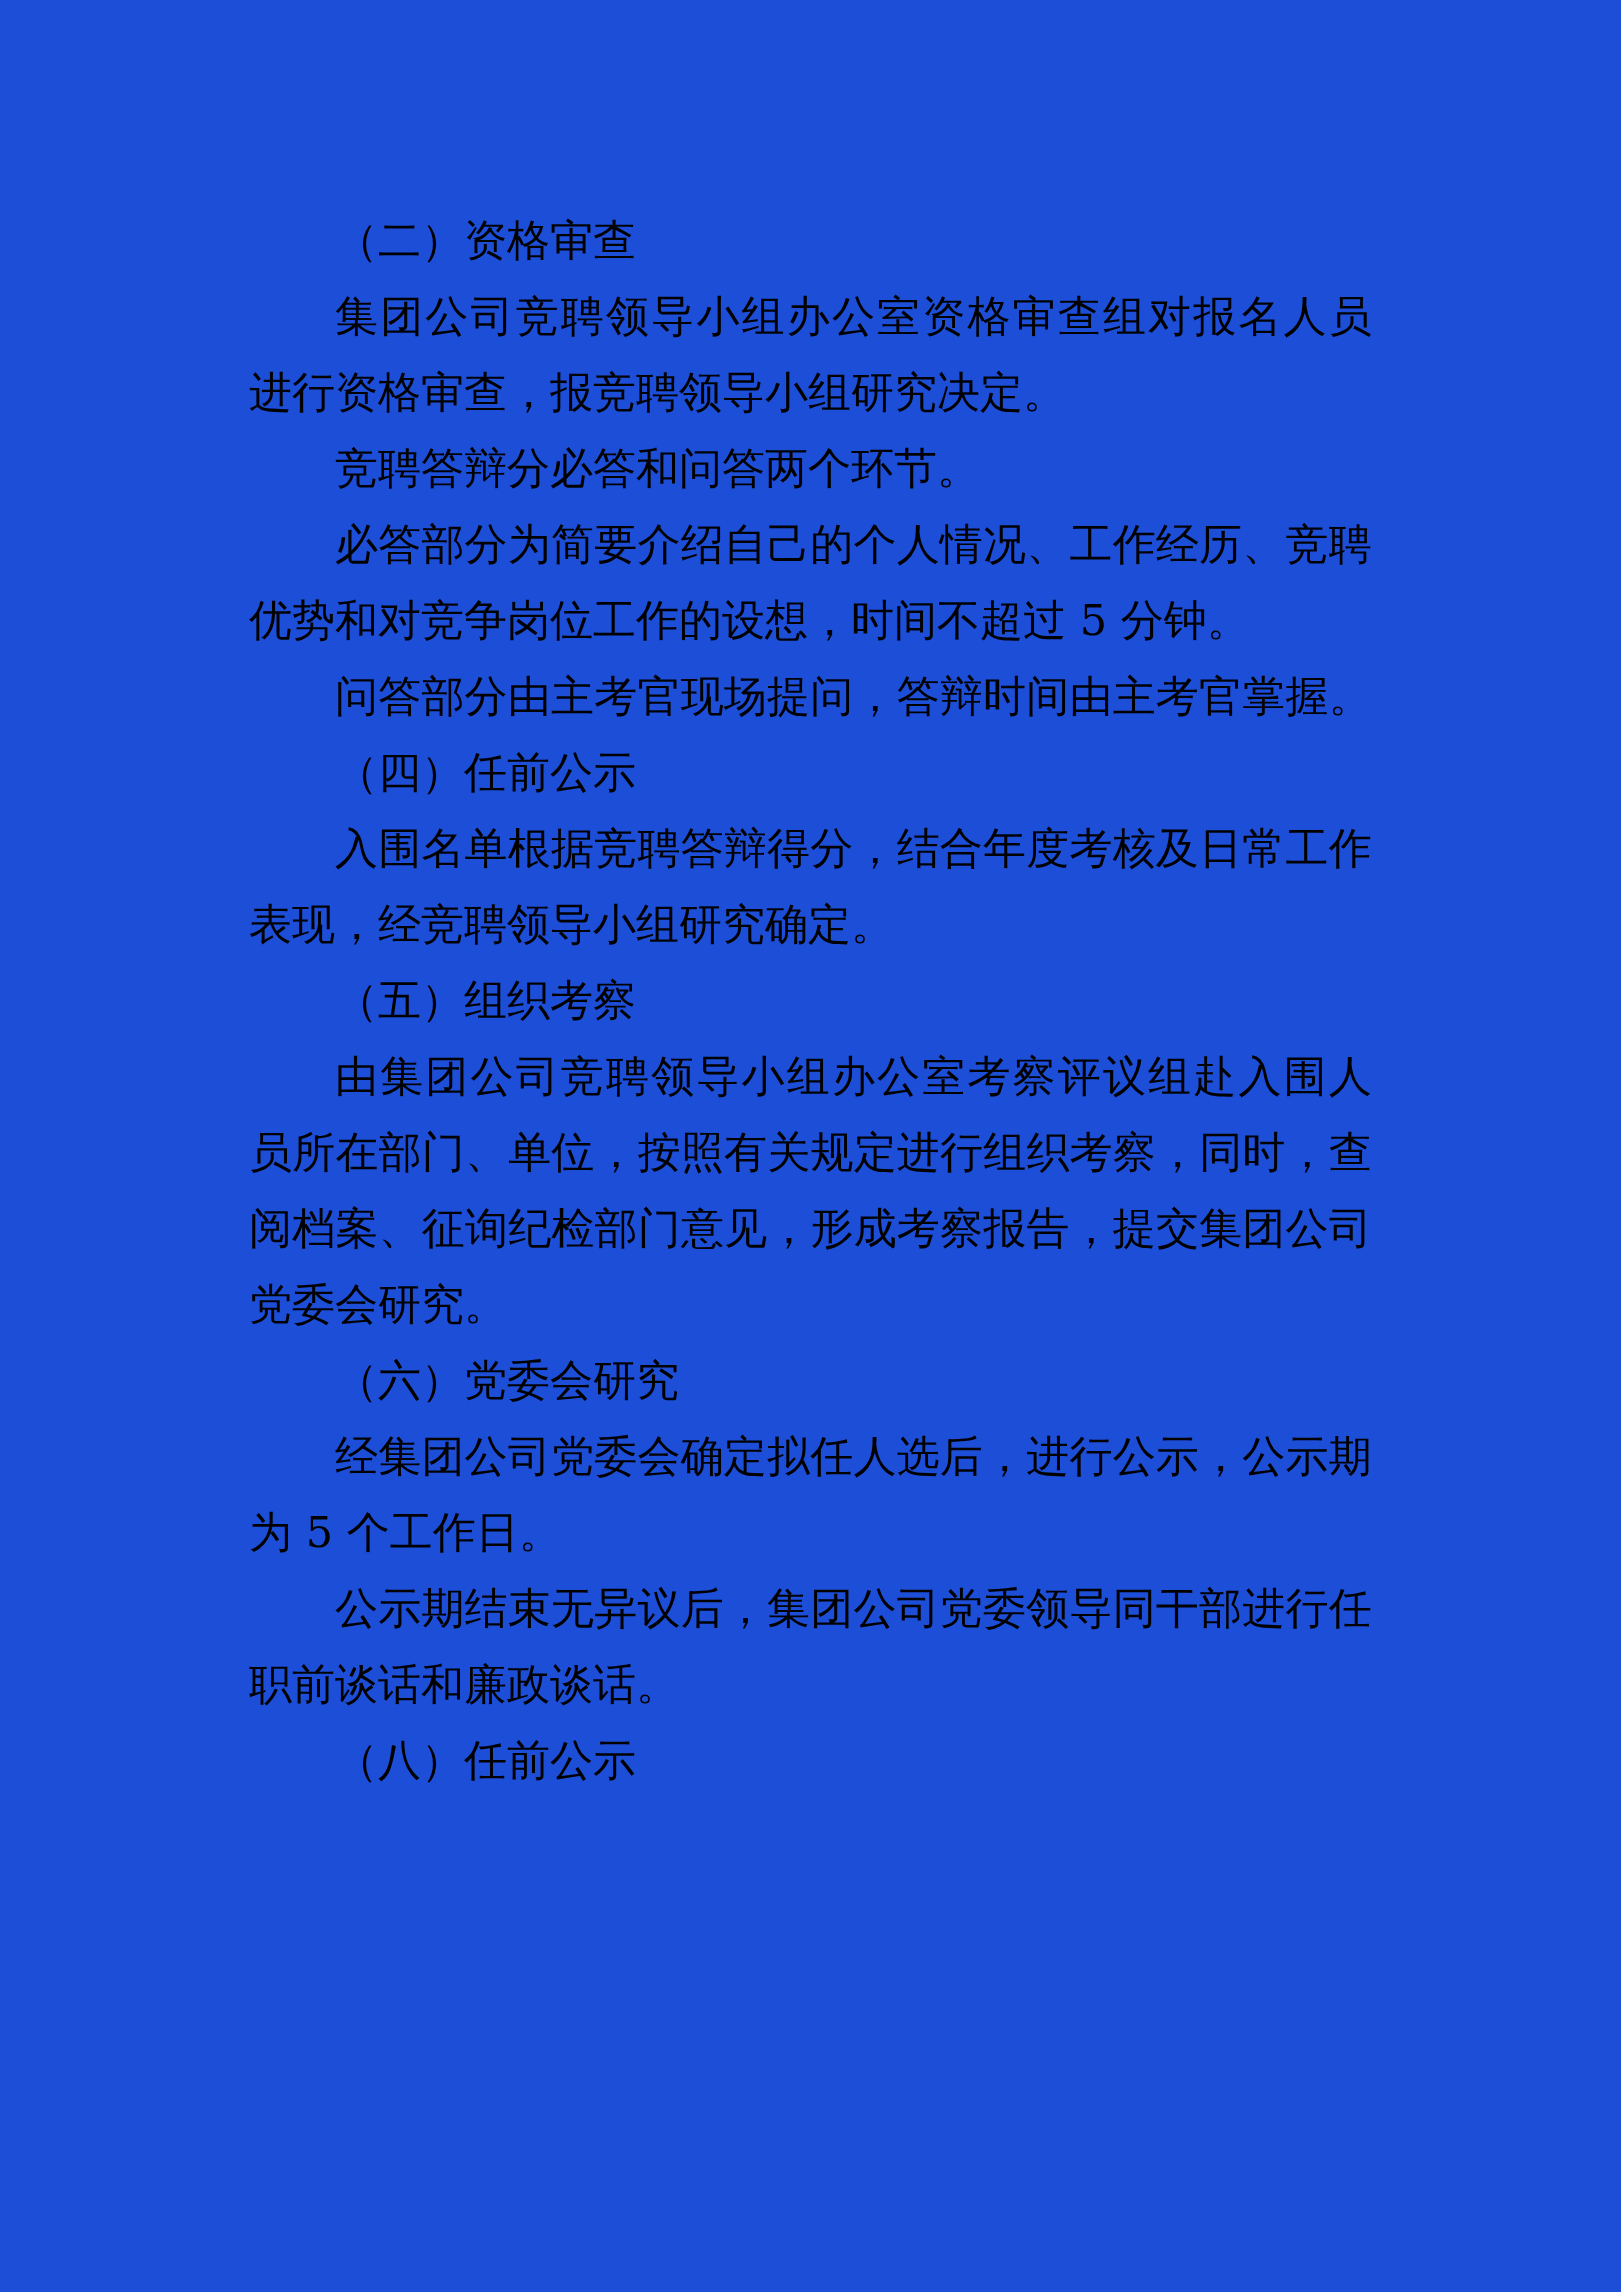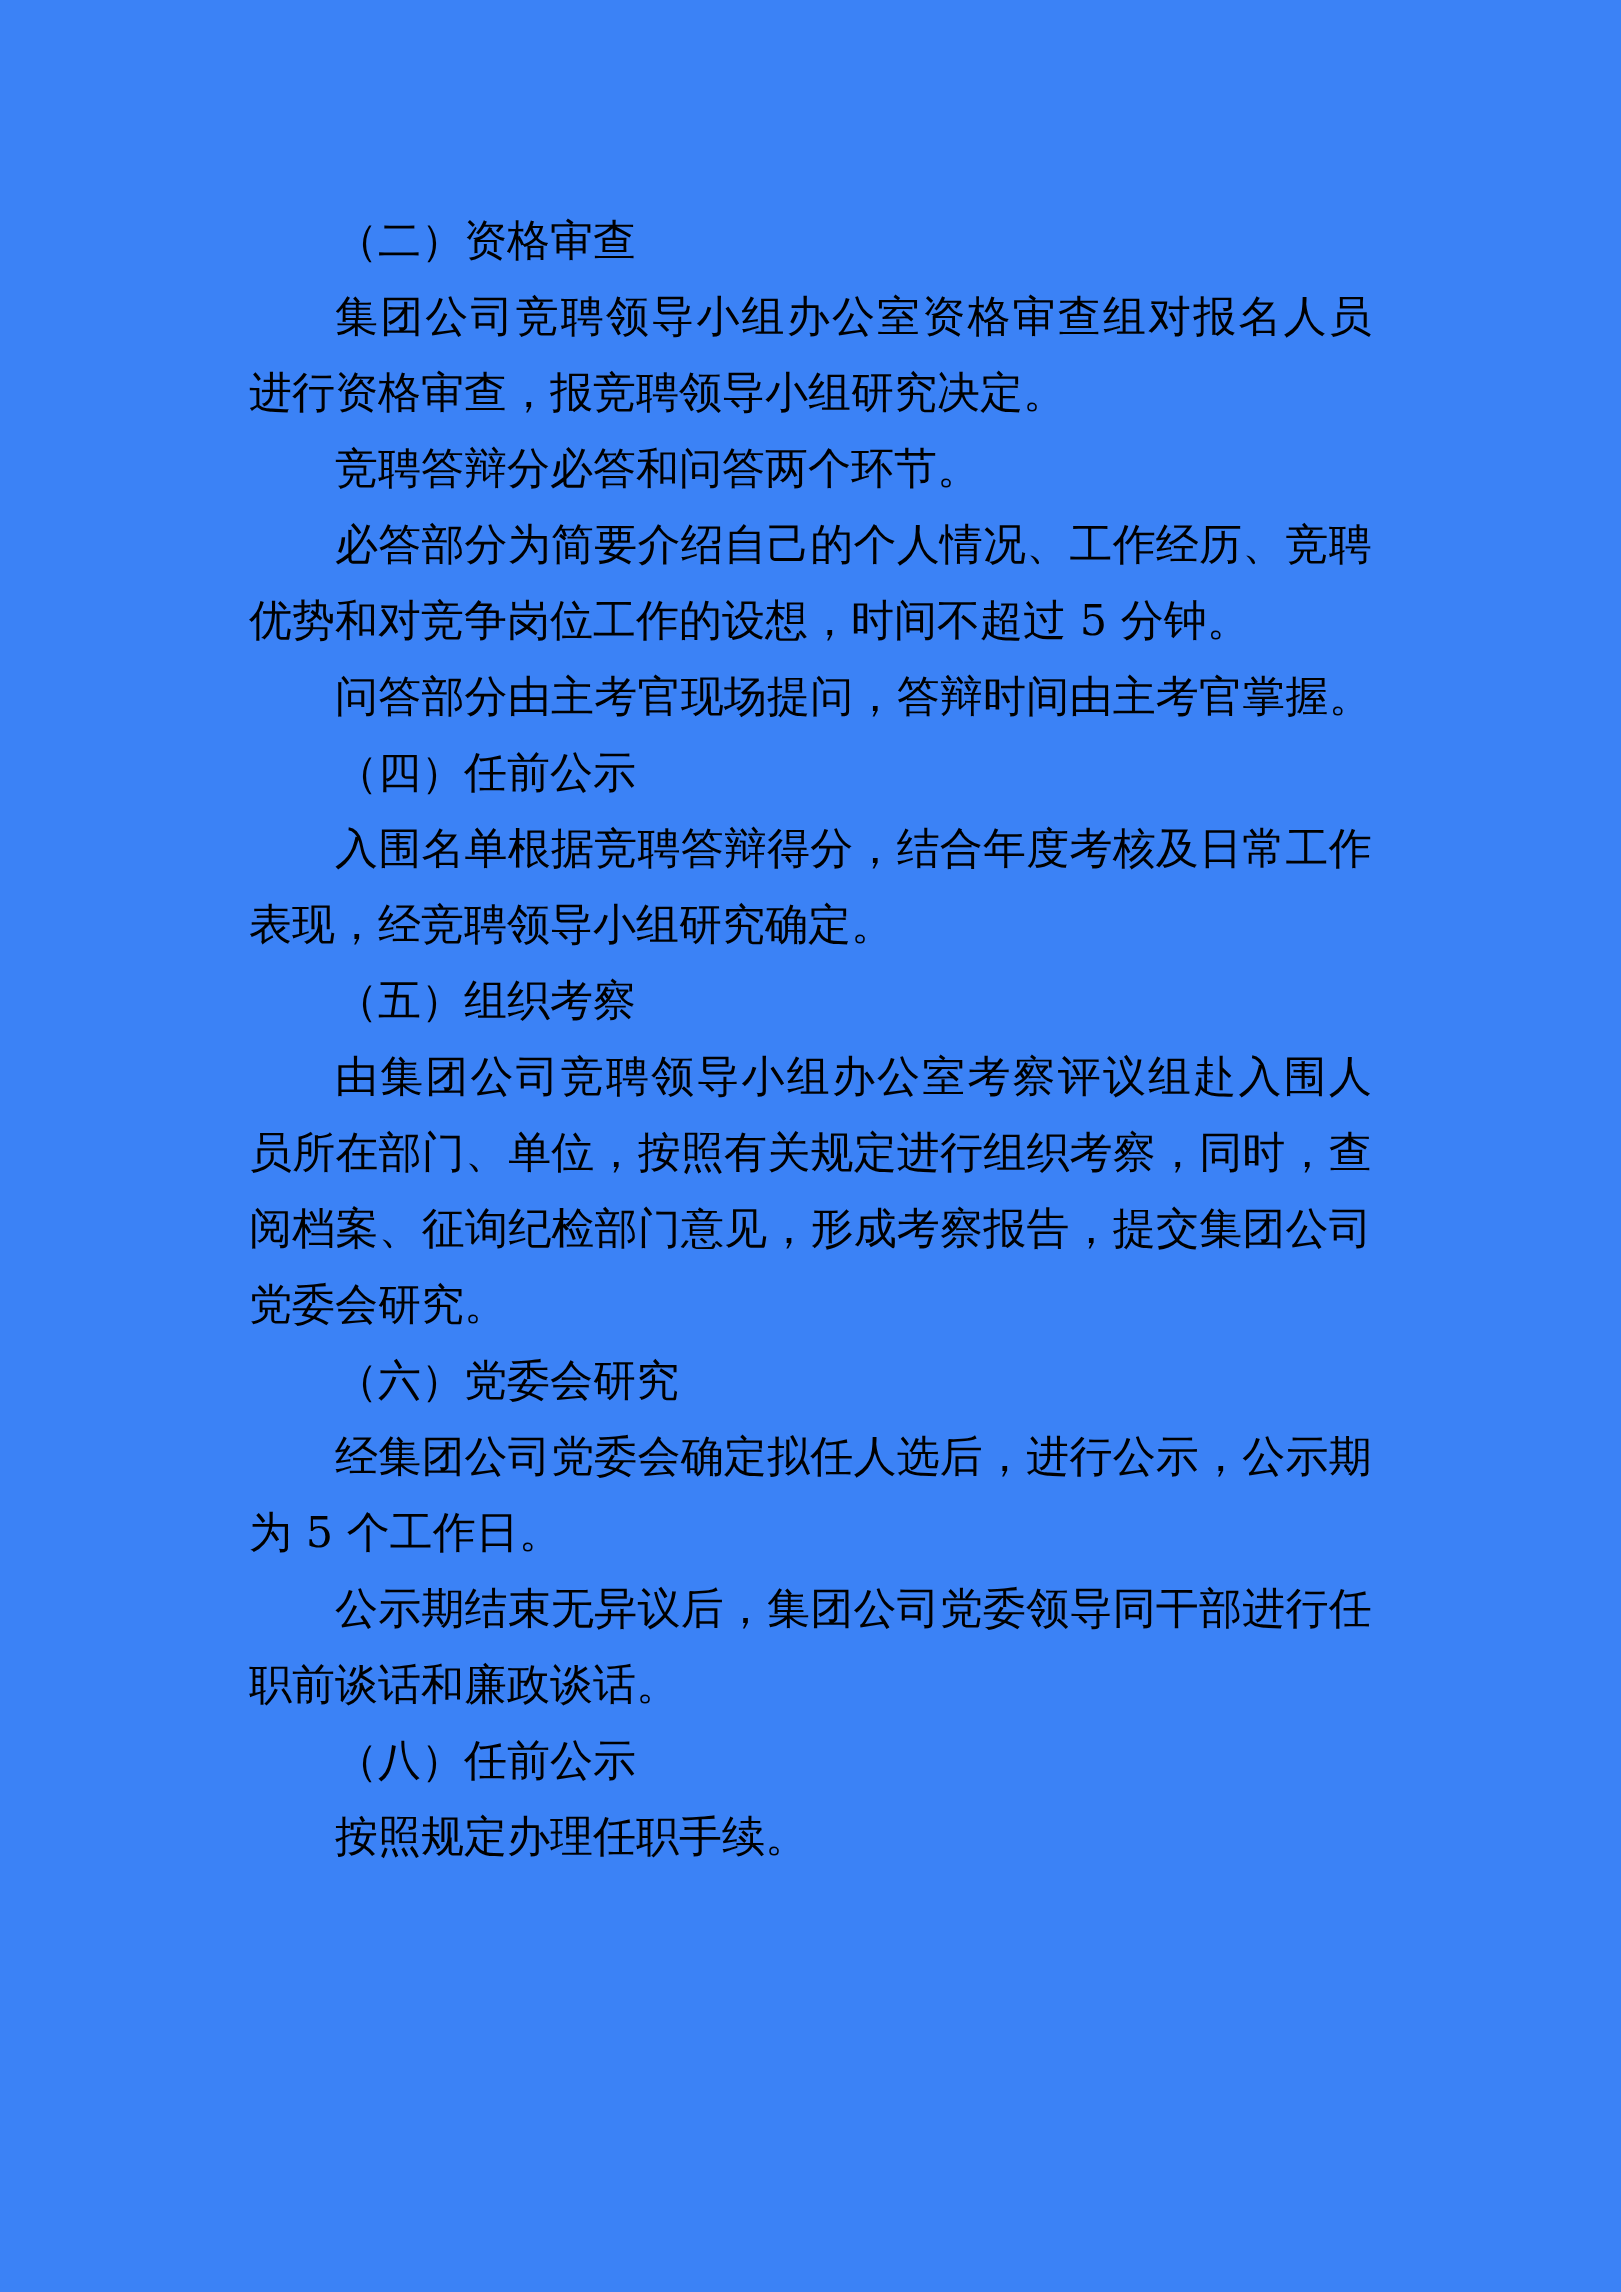--- a/index.html
+++ b/index.html
@@ -1,20 +1,20 @@
 <!DOCTYPE html>
 <html><head>
 <meta charset="utf-8">
 <style>
   html, body { margin: 0; padding: 0; background: #e8e8e8; }
   .page {
     position: relative;
     width: 1621px;
     height: 2293px;
-    background: #3b82f6;
+    background: #1d4ed8;
     overflow: hidden;
     margin: 0 auto;
   }
   .textblock {
     position: absolute;
     left: 249px;
     top: 202px;
     width: 1123px;
     font-family: "DejaVu Serif", "Liberation Serif", serif;
     font-size: 43px;
@@ -281,16 +281,15 @@
         <span>导</span>
         <span>同</span>
         <span>干</span>
         <span>部</span>
         <span>进</span>
         <span>行</span>
         <span>任</span>
       </div>
     <div class="line">职前谈话和廉政谈话。</div>
     <div class="line indent">（八）任前公示</div>
-    <div class="line indent">按照规定办理任职手续。</div>
   </div>
 </div>
 
 
 </body></html>

